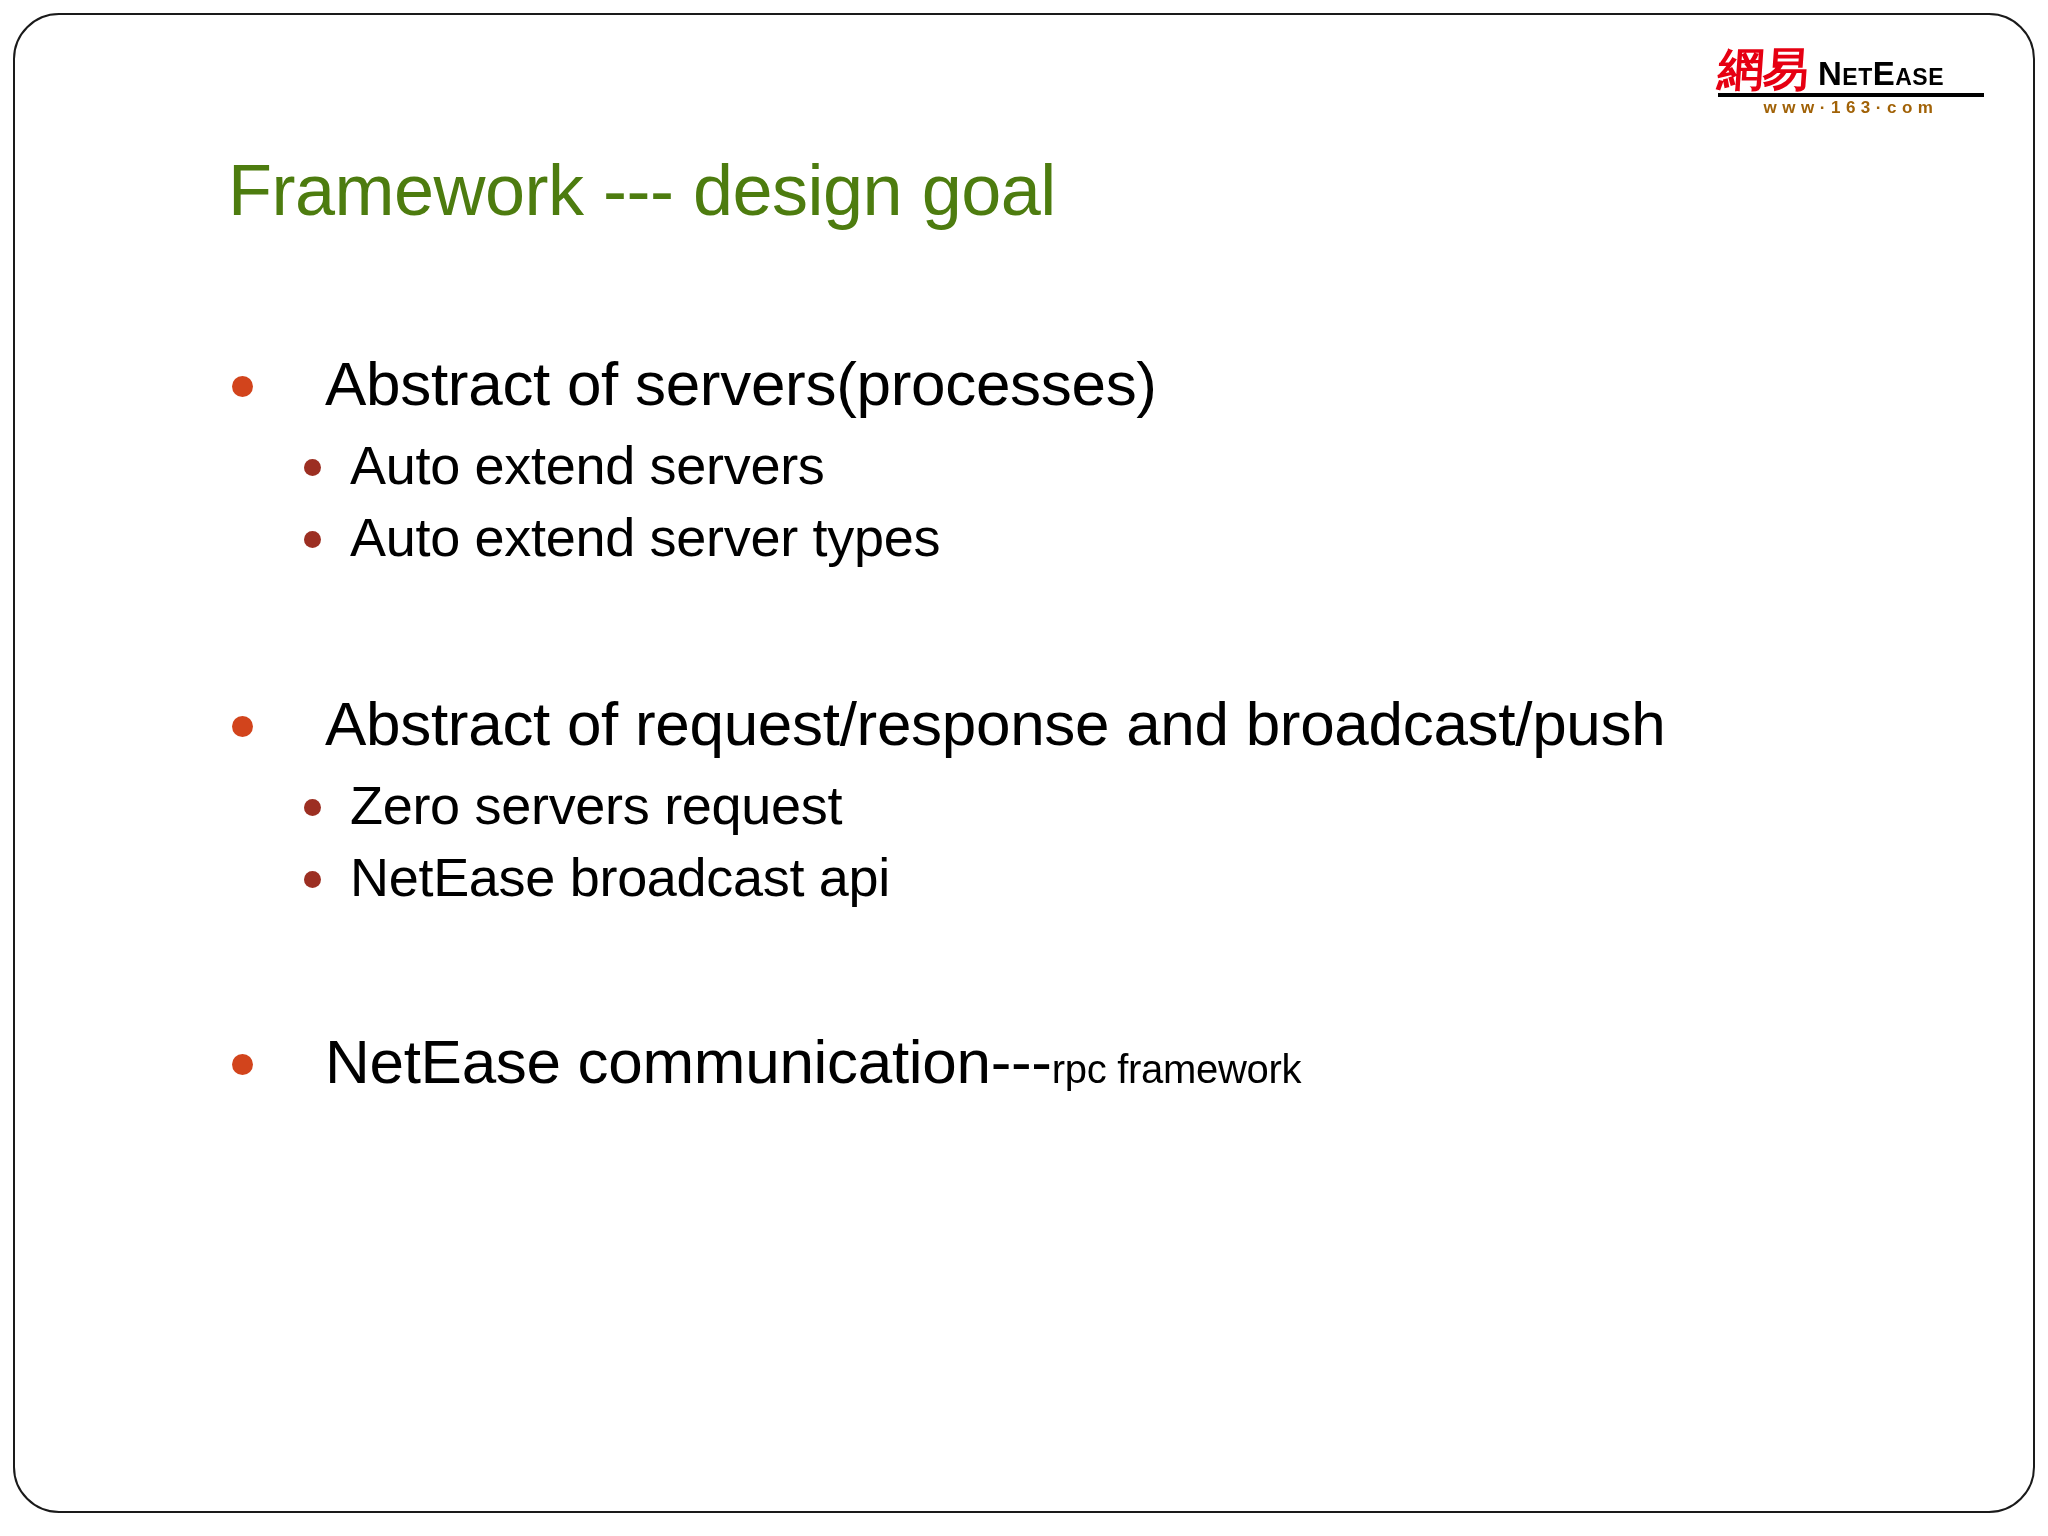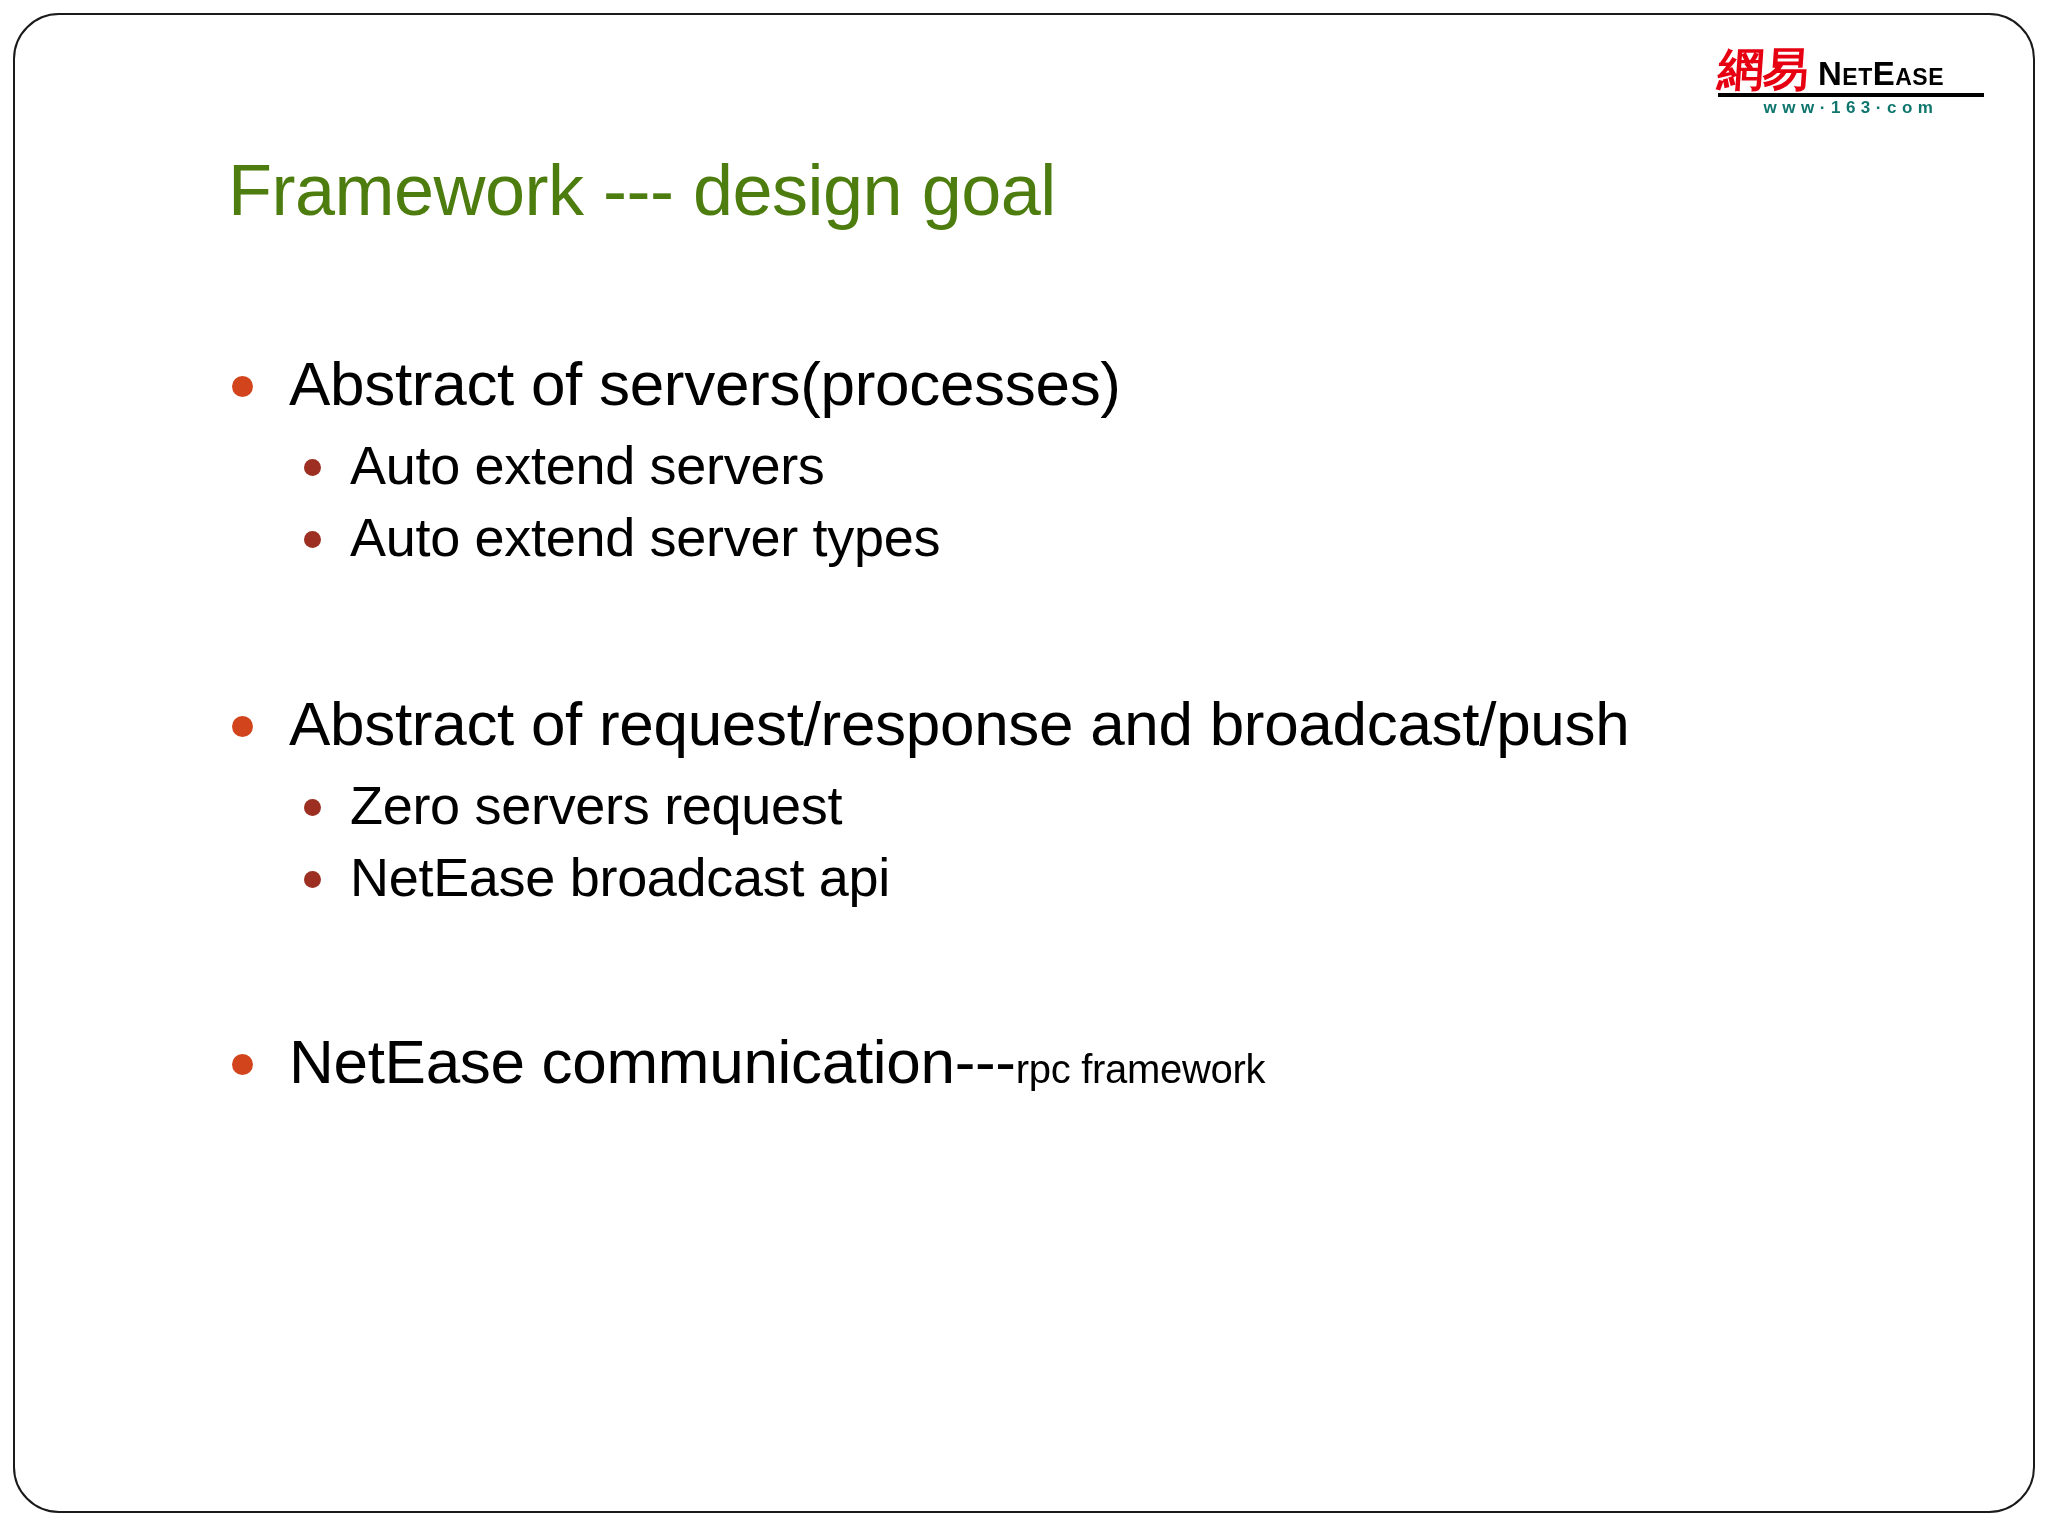--- a/index.html
+++ b/index.html
@@ -72,21 +72,21 @@
     white-space: nowrap;
     text-align: center;
   }
   .logo-rule {
     width: 100%;
     height: 4px;
     background: #000000;
     margin-top: 1px;
   }
   .logo-url {
-    color: #0f766e;
+    color: #a16207;
     font-family: "Liberation Sans", sans-serif;
     font-size: 17px;
     font-weight: 700;
     line-height: 20px;
     letter-spacing: 5.5px;
     text-align: center;
     white-space: nowrap;
     margin-top: 1px;
   }
 
@@ -115,20 +115,21 @@
   .bullet-l1,
   .bullet-l2 {
     display: flex;
     align-items: flex-start;
     white-space: nowrap;
   }
 
   .bullet-l1 {
     margin-left: 0;
     height: 88px;
+    gap: 36px;
   }
   .bullet-l2 {
     margin-left: 72px;
     height: 72px;
   }
 
   .dot-l1 {
     flex: 0 0 auto;
     width: 21px;
     height: 21px;

